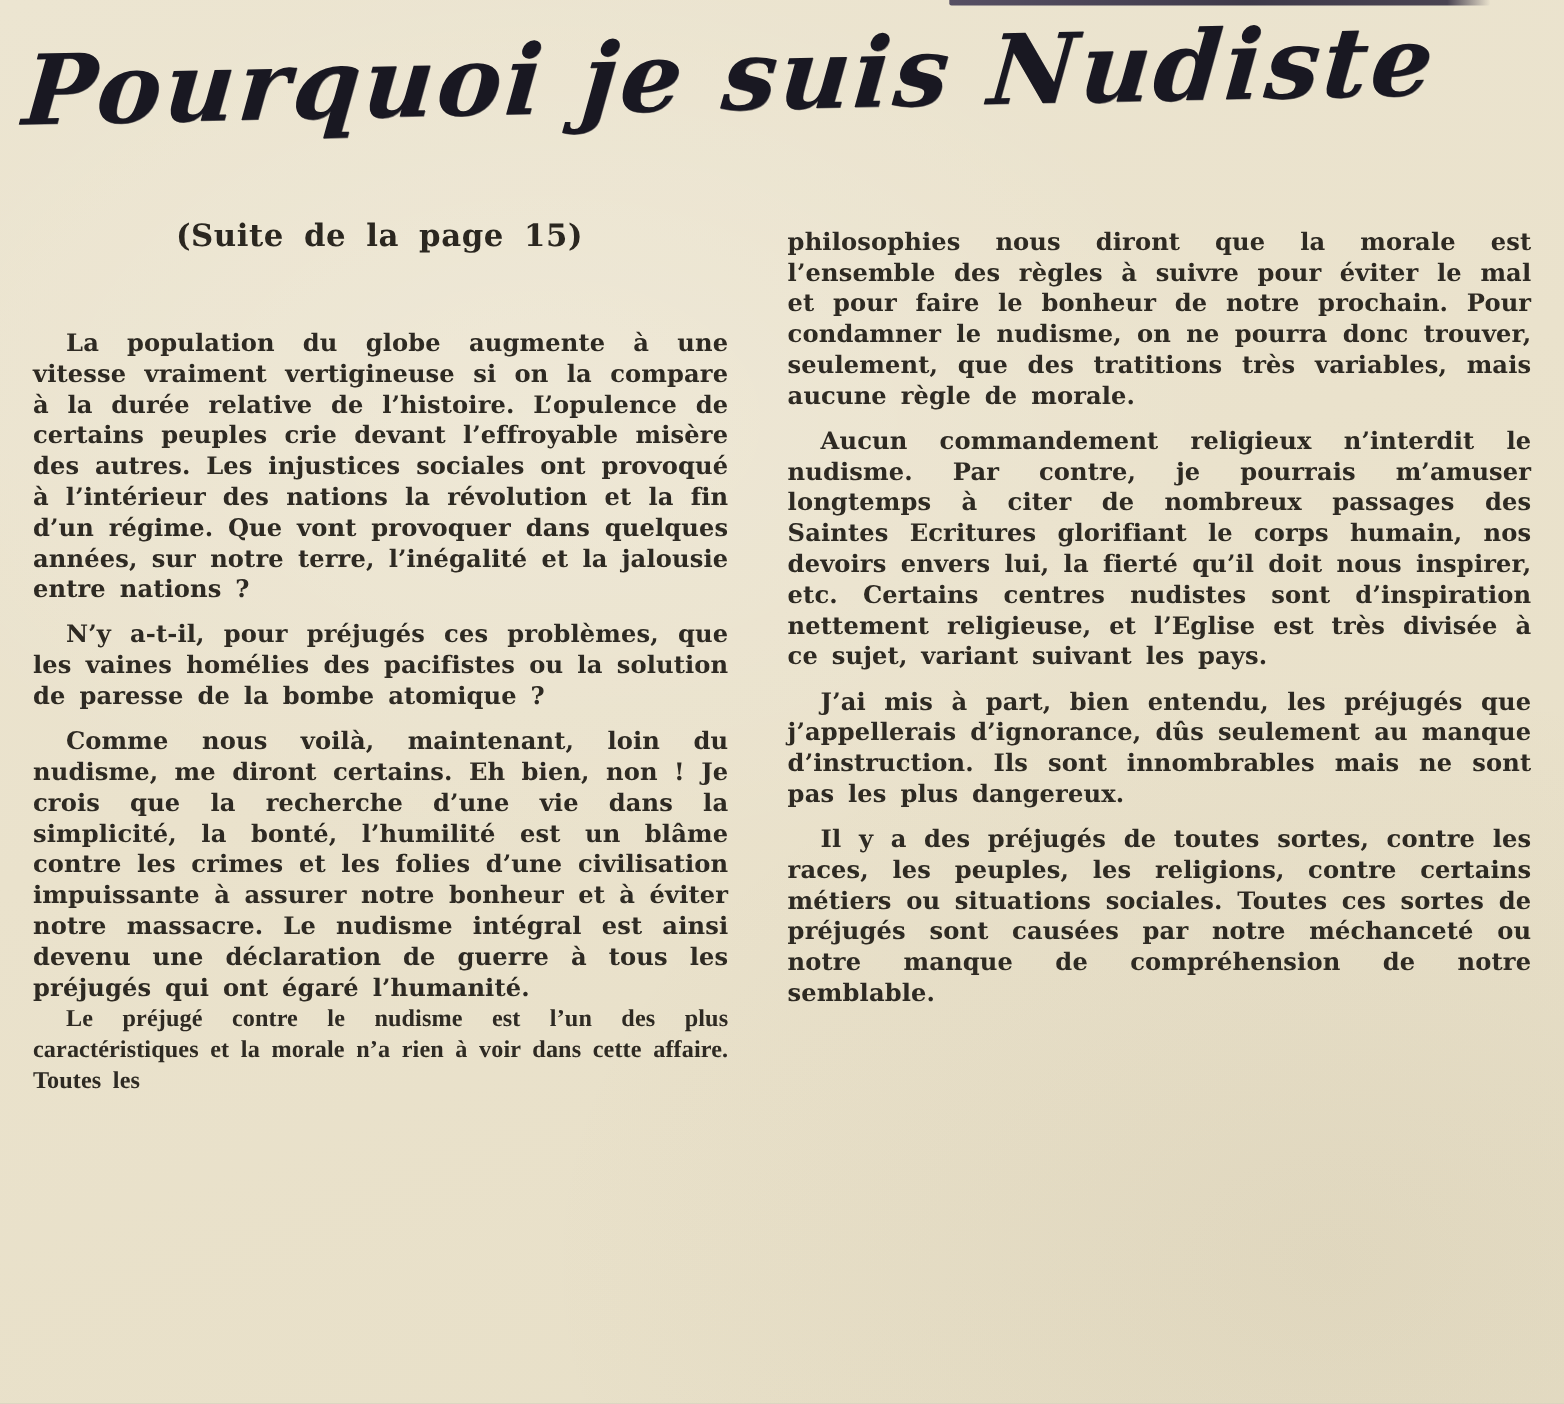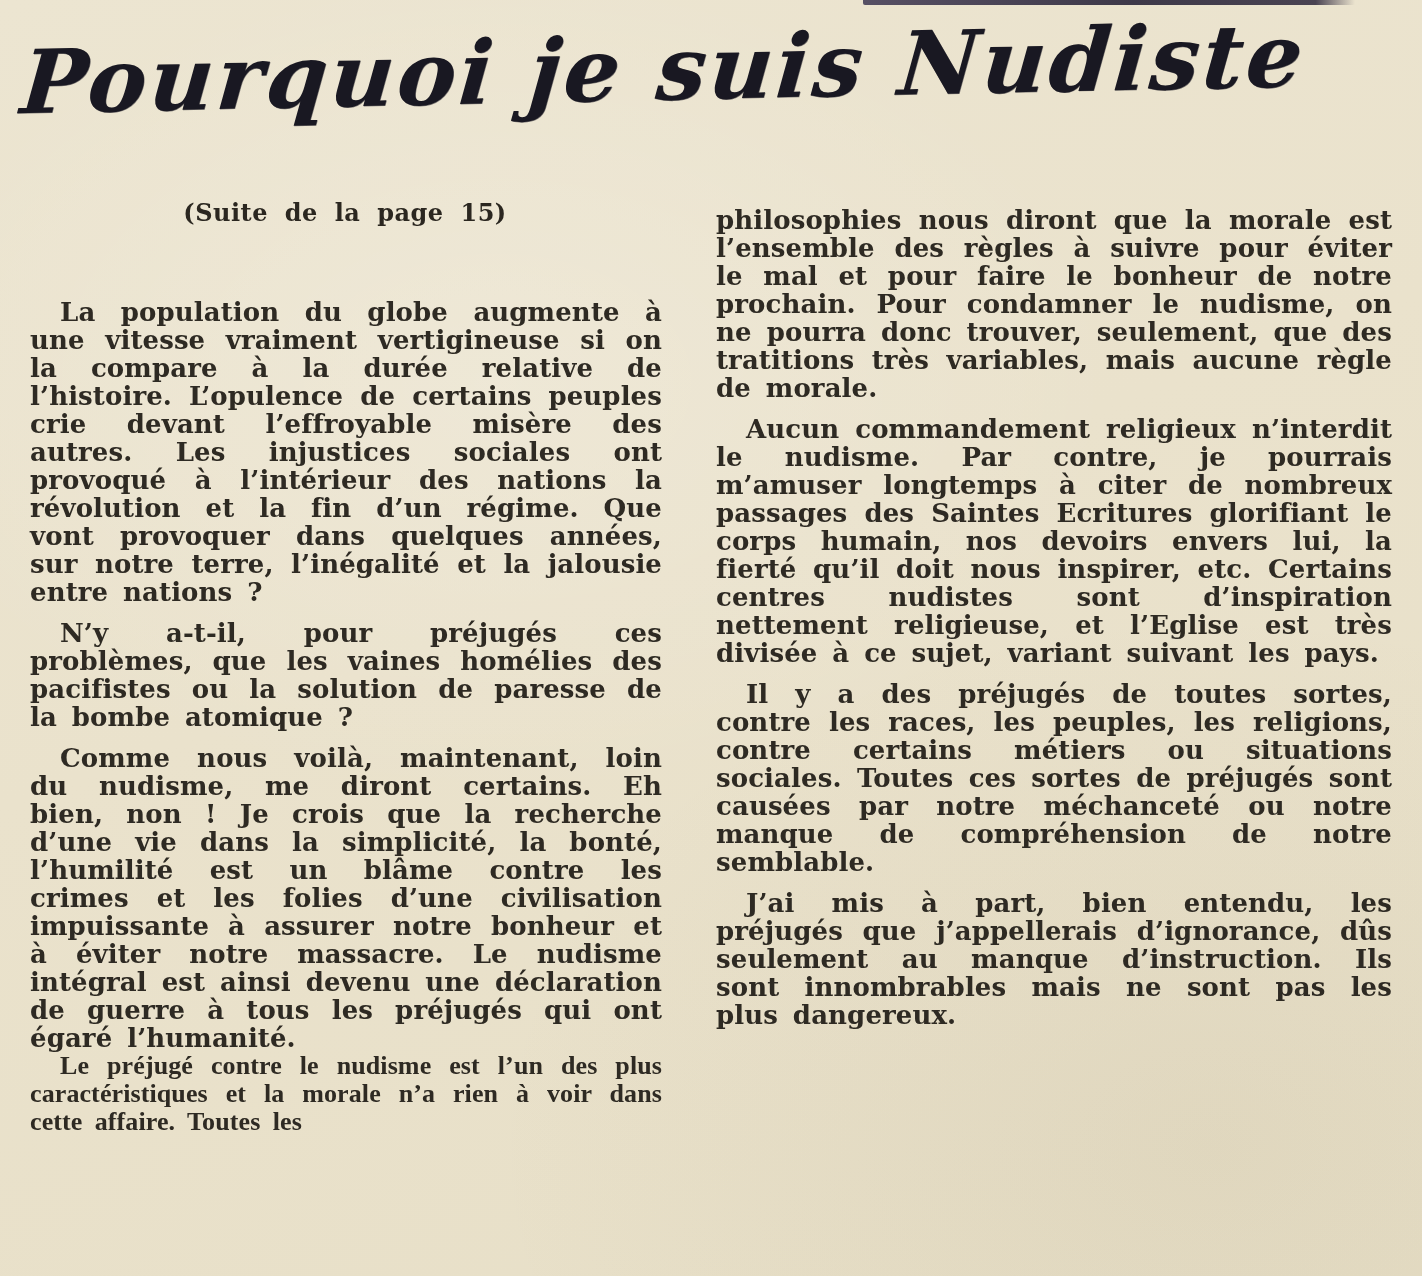--- a/index.html
+++ b/index.html
@@ -45,30 +45,30 @@
     white-space: nowrap;
     text-shadow: 0.5px 0.5px 0 rgba(25,24,34,0.55);
   }
   .subtitle {
     position: absolute;
     left: 30px;
     top: 198px;
     width: 630px;
     text-align: center;
     font-weight: bold;
-    font-size: 24px;
+    font-size: 28px;
     letter-spacing: 0.5px;
     word-spacing: 8px;
     color: #2b2720;
   }
   .col {
     position: absolute;
     text-align: justify;
     font-weight: bold;
-    font-size: 26px;
+    font-size: 22px;
     line-height: 28px;
     word-spacing: 0.22em;
     letter-spacing: 0.1px;
     color: #2e2a23;
   }
   .col-left {
     left: 30px;
     top: 298px;
     width: 632px;
     height: 960px;
@@ -100,16 +100,16 @@
   <div class="col col-left" id="col-left">
       <p>La population du globe augmente à une vitesse vraiment vertigineuse si on la compare à la durée relative de l’histoire. L’opulence de certains peuples crie devant l’effroyable misère des autres. Les injustices sociales ont provoqué à l’intérieur des nations la révolution et la fin d’un régime. Que vont provoquer dans quelques années, sur notre terre, l’inégalité et la jalousie entre nations ?</p>
       <p>N’y a-t-il, pour préjugés ces problèmes, que les vaines homélies des pacifistes ou la solution de paresse de la bombe atomique ?</p>
       <p>Comme nous voilà, maintenant, loin du nudisme, me diront certains. Eh bien, non ! Je crois que la recherche d’une vie dans la simplicité, la bonté, l’humilité est un blâme contre les crimes et les folies d’une civilisation impuissante à assurer notre bonheur et à éviter notre massacre. Le nudisme intégral est ainsi devenu une déclaration de guerre à tous les préjugés qui ont égaré l’humanité.</p>
       <p class="no-gap">Le préjugé contre le nudisme est l’un des plus caractéristiques et la morale n’a rien à voir dans cette affaire. Toutes les</p>
     </div>
 
   <div class="col col-right" id="col-right">
       <p class="no-indent">philosophies nous diront que la morale est l’ensemble des règles à suivre pour éviter le mal et pour faire le bonheur de notre prochain. Pour condamner le nudisme, on ne pourra donc trouver, seulement, que des tratitions très variables, mais aucune règle de morale.</p>
       <p>Aucun commandement religieux n’interdit le nudisme. Par contre, je pourrais m’amuser longtemps à citer de nombreux passages des Saintes Ecritures glorifiant le corps humain, nos devoirs envers lui, la fierté qu’il doit nous inspirer, etc. Certains centres nudistes sont d’inspiration nettement religieuse, et l’Eglise est très divisée à ce sujet, variant suivant les pays.</p>
+      <p>J’ai mis à part, bien entendu, les préjugés que j’appellerais d’ignorance, dûs seulement au manque d’instruction. Ils sont innombrables mais ne sont pas les plus dangereux.</p>
       <p>Il y a des préjugés de toutes sortes, contre les races, les peuples, les religions, contre certains métiers ou situations sociales. Toutes ces sortes de préjugés sont causées par notre méchanceté ou notre manque de compréhension de notre semblable.</p>
-      <p>J’ai mis à part, bien entendu, les préjugés que j’appellerais d’ignorance, dûs seulement au manque d’instruction. Ils sont innombrables mais ne sont pas les plus dangereux.</p>
     </div>
 </div>
 
 </body></html>

